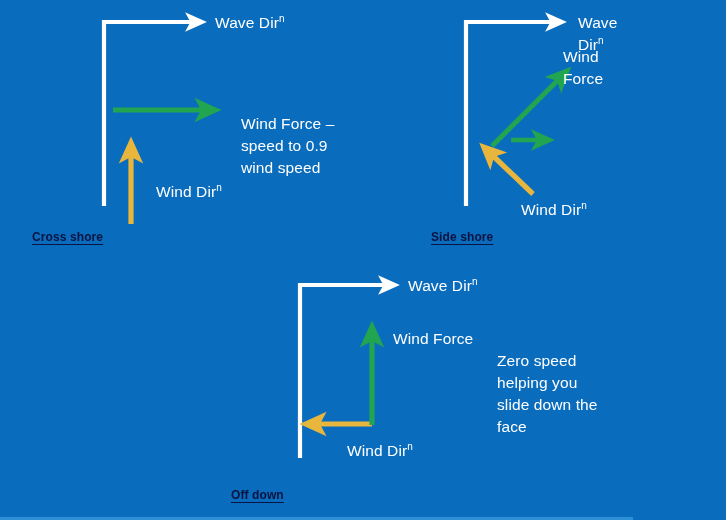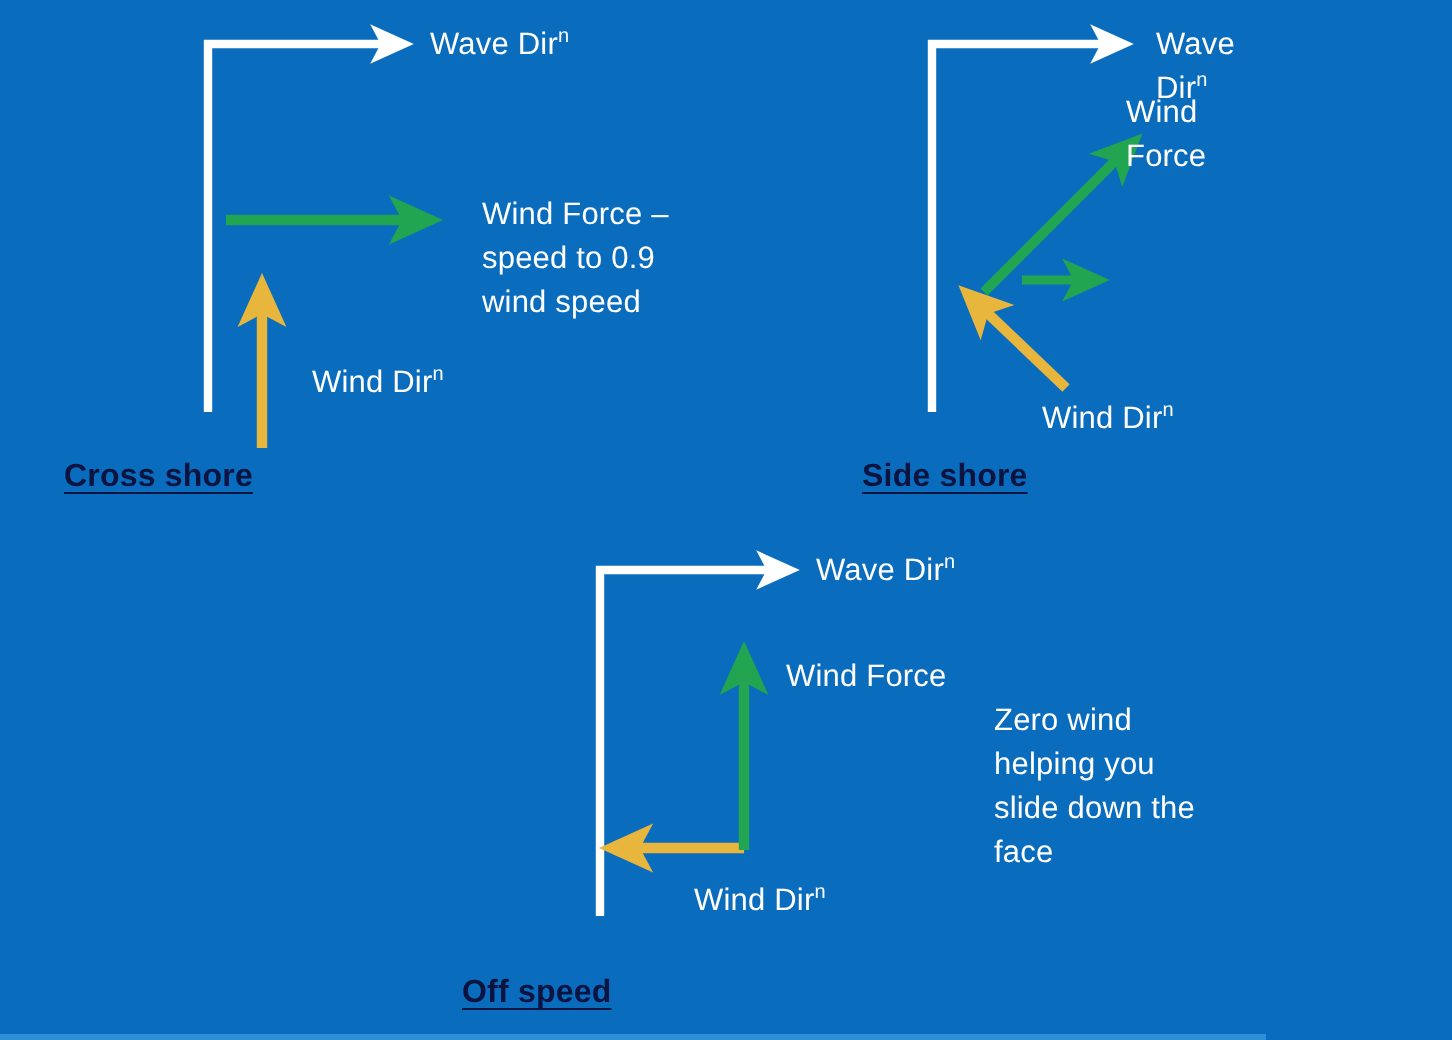--- a/index.html
+++ b/index.html
@@ -41,31 +41,31 @@
     letter-spacing: 0.1px;
   }
   .lbl sup {
     font-size: 10px;
     vertical-align: super;
     line-height: 0;
   }
   .panel-title {
     position: absolute;
     color: #0b1340;
-    font-size: 16px;
+    font-size: 12px;
     font-weight: bold;
     text-decoration: underline;
     text-underline-offset: 3px;
     letter-spacing: 0.1px;
     white-space: nowrap;
   }
 
   
   #cs-wave-label   { left: 215px; top: 12px; }
-  #cs-windforce-label { left: 241px; top: 97px; }
+  #cs-windforce-label { left: 241px; top: 113px; }
   #cs-winddir-label   { left: 156px; top: 181px; }
   #cs-title            { left: 32px;  top: 230px; }
 
   
   #ss-wave-label      { left: 578px; top: 12px; }
   #ss-windforce-label { left: 563px; top: 46px; }
   #ss-helping-label   { left: 603px; top: 107px; }
   #ss-winddir-label   { left: 521px; top: 199px; }
   #ss-title            { left: 395px; top: 230px; margin-left: 36px; }
 
@@ -138,22 +138,22 @@
 
 
   <div class="lbl" id="ss-winddir-label"><span>Wind Dir</span><sup>n</sup></div>
 
   <div class="panel-title" id="ss-title">Side shore</div>
 
   <div class="lbl" id="os-wave-label"><span>Wave Dir</span><sup>n</sup></div>
 
   <div class="lbl" id="os-windforce-label">Wind Force</div>
 
-  <div class="lbl" id="os-zero-label">Zero wind
+  <div class="lbl" id="os-zero-label">Zero speed
 helping you
 slide down the
 face</div>
 
   <div class="lbl" id="os-winddir-label"><span>Wind Dir</span><sup>n</sup></div>
 
-  <div class="panel-title" id="os-title">Off speed</div>
+  <div class="panel-title" id="os-title">Off down</div>
 
 </div>
 
 </body></html>

